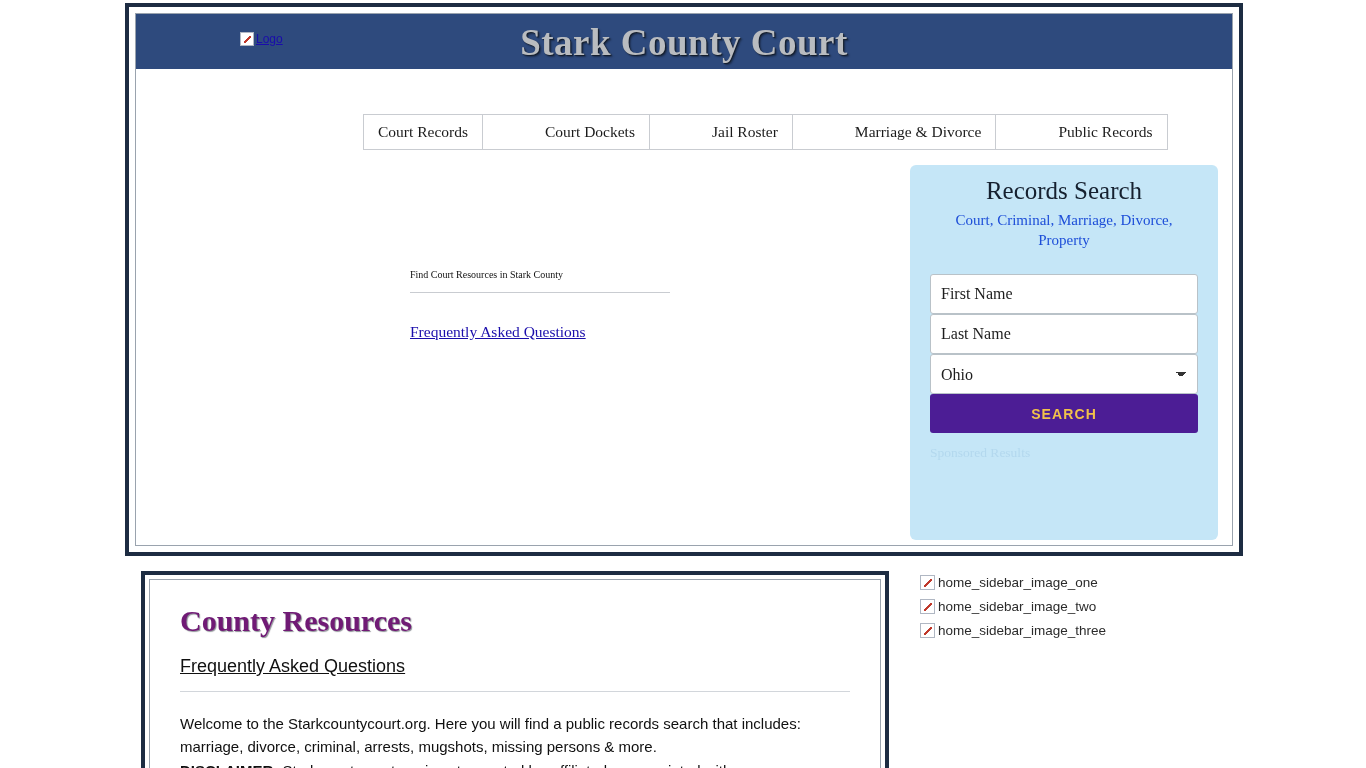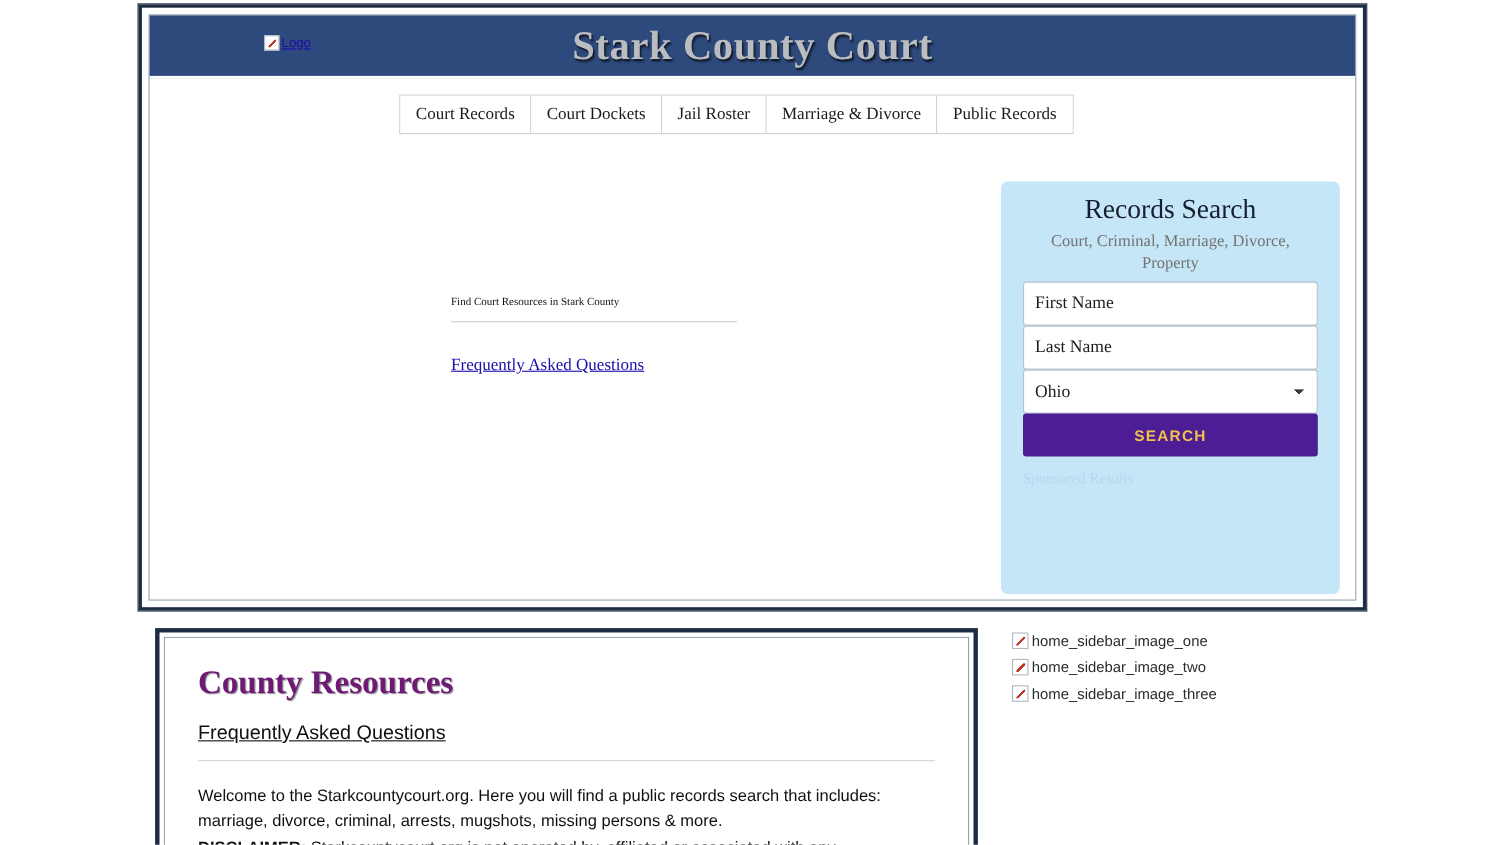--- a/index.html
+++ b/index.html
@@ -88,24 +88,25 @@
     font-weight: bold;
     color: #b9bcc0;
     text-shadow: 1px 1px 1px #141d2b, 2px 2px 2px rgba(0,0,0,0.35);
     letter-spacing: 0.5px;
   }
 
   
   .nav {
     position: absolute;
     left: 227px;
-    top: 72px;
+    top: 100px;
     display: flex;
     border: 1px solid #c9ccd1;
     background: #ffffff;
+    gap: 48px;
   }
   .nav-item {
     padding: 8px 14px;
     font-size: 15.5px;
     color: #1b1b1b;
     border-right: 1px solid #c9ccd1;
     background: #ffffff;
     white-space: nowrap;
     cursor: pointer;
   }
@@ -170,23 +171,23 @@
   }
   .search-title {
     text-align: center;
     font-size: 25px;
     color: #15202f;
     margin-bottom: 6px;
   }
   .search-sub {
     text-align: center;
     font-size: 15px;
-    color: #737373;
+    color: #1d4ed8;
     line-height: 1.3;
-    margin-bottom: 6px;
+    margin-bottom: 24px;
   }
   .field {
     width: 100%;
     height: 40px;
     border: 1px solid #b9c2c8;
     border-radius: 3px;
     background: #ffffff;
     font-size: 16px;
     font-family: "Liberation Serif", serif;
     color: #1d1d1d;

